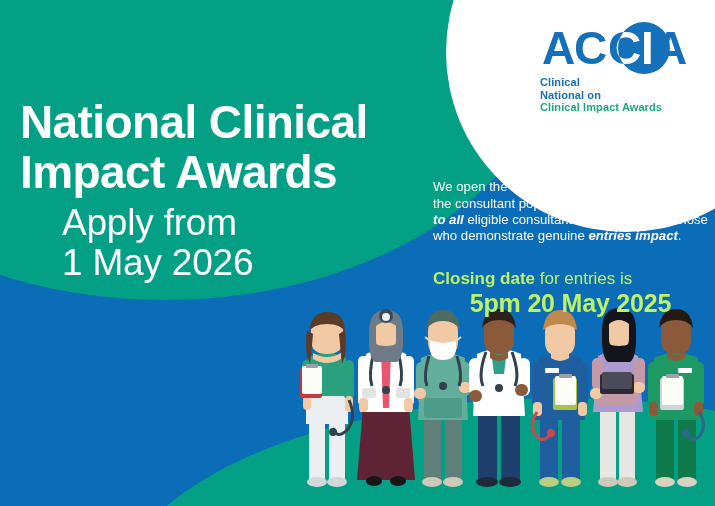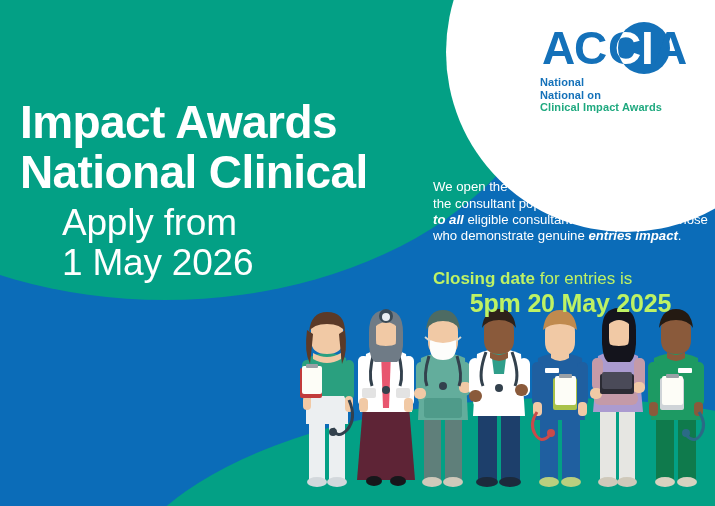--- a/index.html
+++ b/index.html
@@ -285,29 +285,29 @@
           <text x="68" y="42">C</text>
           <text x="101" y="42">I</text>
         </g>
 
         <g clip-path="url(#circClip)" fill="#1471b9" font-family="Liberation Sans, sans-serif" font-size="46" font-weight="700">
           <text x="114" y="42">A</text>
         </g>
       </svg>
     </div>
     <div class="logo-sub">
-      <span class="l-blue">National</span>
+      <span class="l-blue">Clinical</span>
       <span class="l-blue">National on</span>
       <span class="l-green">Clinical Impact Awards</span>
     </div>
   </div>
 
   <h1 class="headline">
+    <span>National Clinical</span>
     <span>Impact Awards</span>
-    <span>National Clinical</span>
   </h1>
 
   <div class="apply">
     <span>Apply from</span>
     <span>1 May 2026</span>
   </div>
 
   <p class="blurb">
     <span>We open the awards to reflect the </span><b>diversity</b><span> of the consultant population. The scheme is </span><b>open to all</b><span> eligible consultants and recognises those who demonstrate genuine </span><b>entries impact</b><span>.</span>
   </p>

